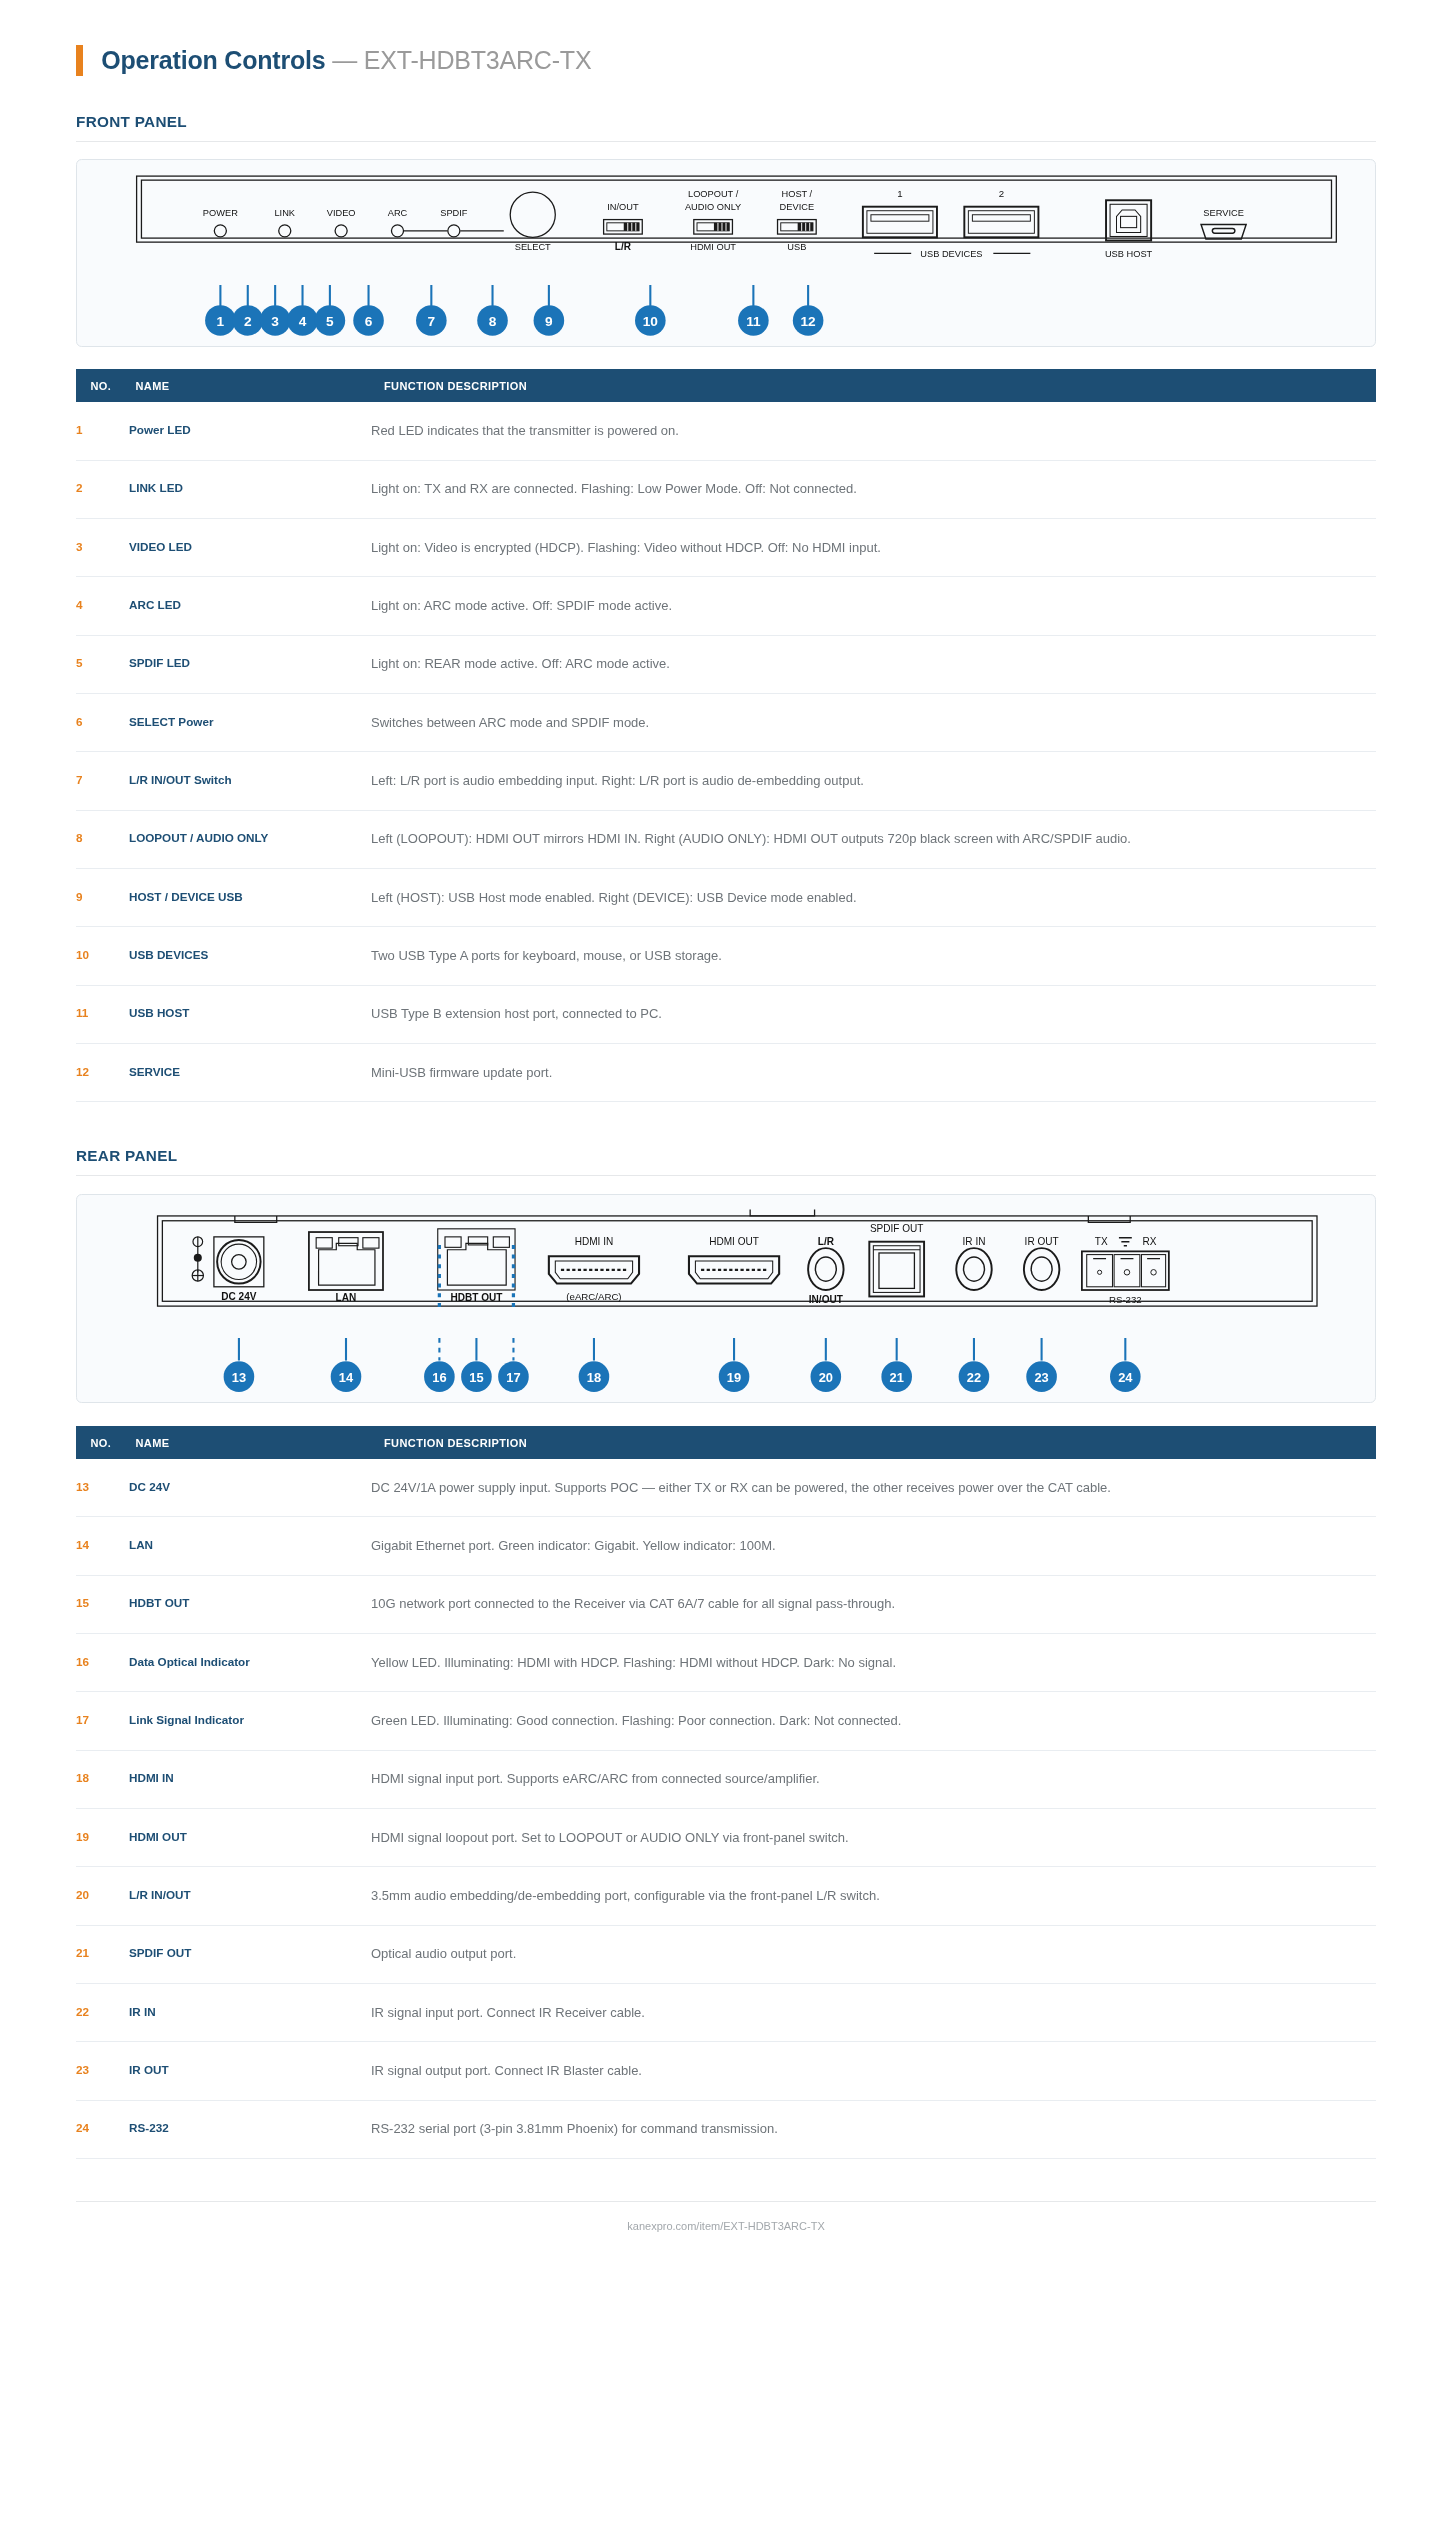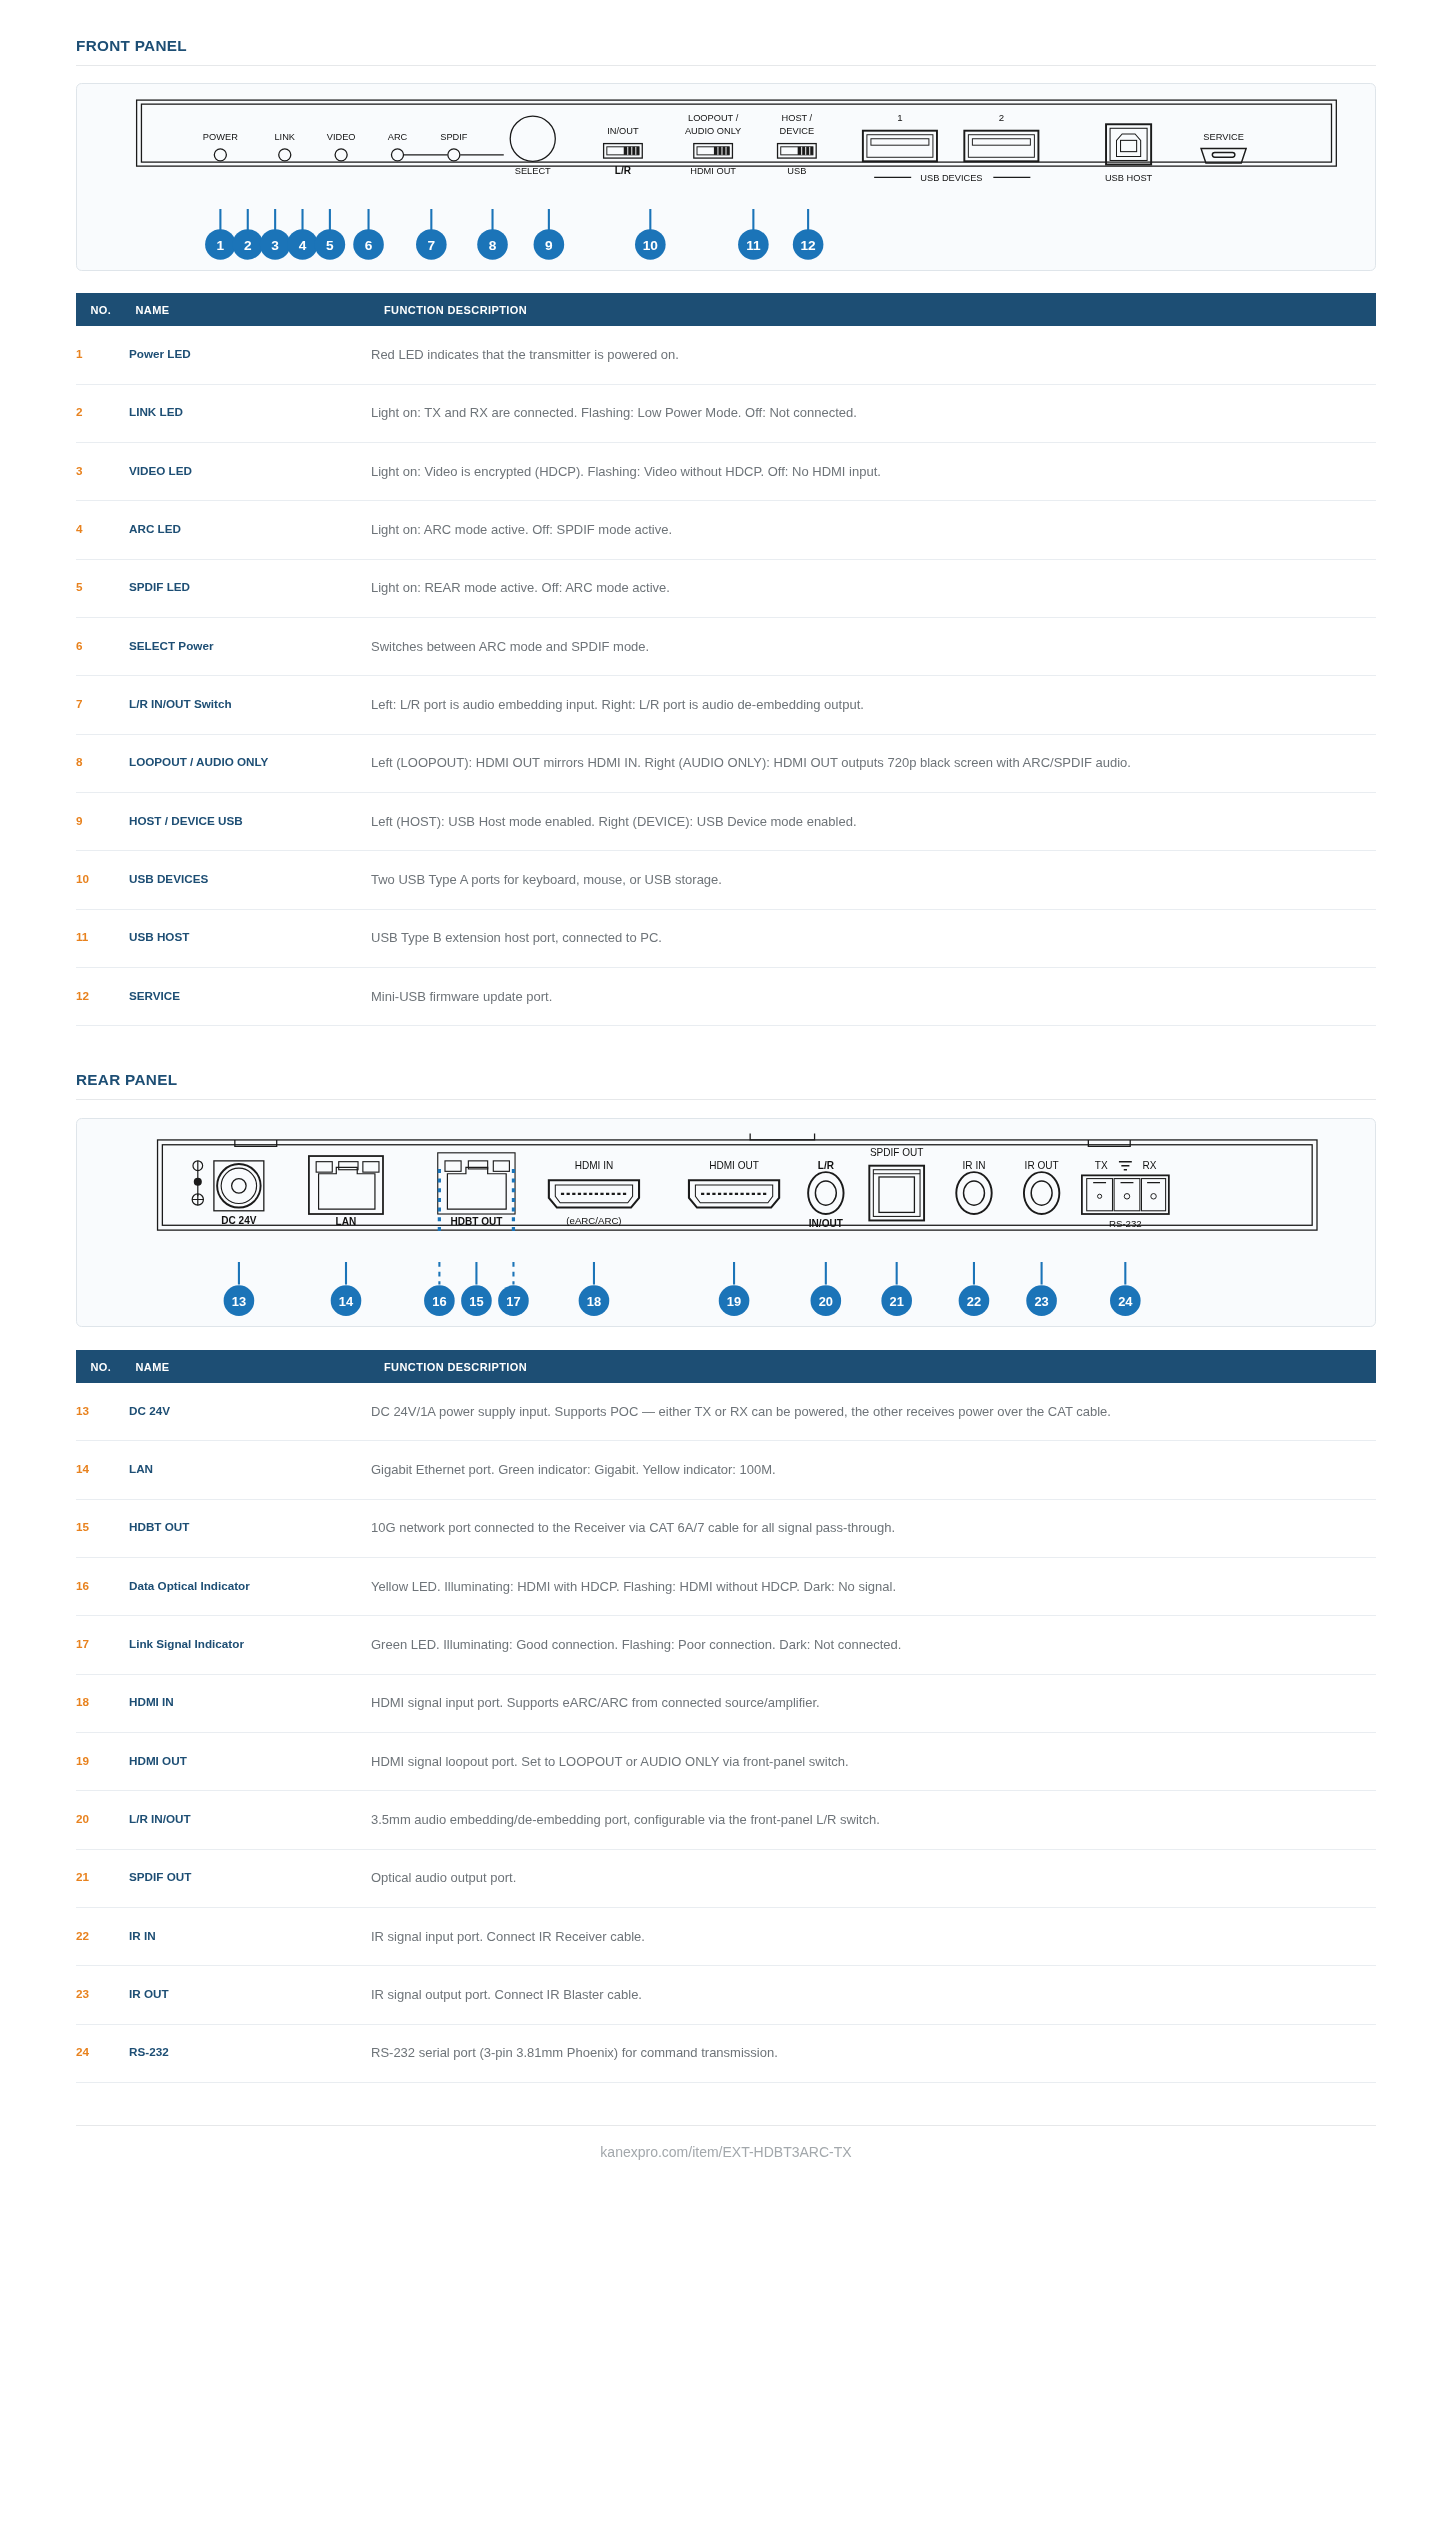--- a/index.html
+++ b/index.html
@@ -123,29 +123,37 @@
 
   
   .footer-rule {
     margin: 42px 76px 0 76px;
     height: 0.8px;
     background: #e6e8ea;
   }
   .footer-text {
     text-align: center;
     color: #a3a8ac;
-    font-size: 14px;
+    font-size: 11px;
     padding-top: 18px;
   }
 </style>
 </head>
 <body>
 
 <div class="page">
 
+  <div class="doc-header">
+    <div class="accent-bar"></div>
+    <div class="doc-title">
+      <span>Operation Controls</span>
+      <span class="doc-title-sep">—</span>
+      <span class="doc-title-model">EXT-HDBT3ARC-TX</span>
+    </div>
+  </div>
 
   <div class="section-heading sec-front">FRONT PANEL</div>
   <div class="section-rule"></div>
 
   <div class="panel-card">
     <div class="panel-inner">
       <svg class="device" viewBox="0 0 1612 160" xmlns="http://www.w3.org/2000/svg">
         <g fill="none" stroke="#1b1b1b" stroke-width="1.6">
 
           <rect x="74" y="20" width="1490" height="82"></rect>

